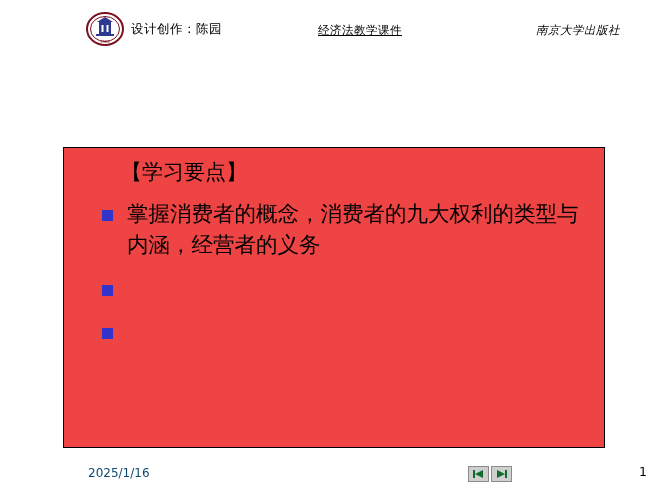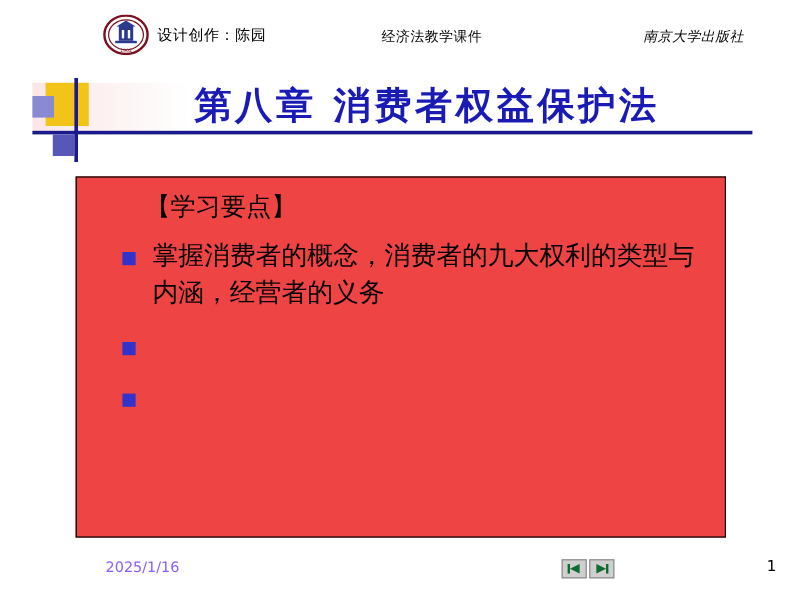--- a/index.html
+++ b/index.html
@@ -40,21 +40,21 @@
 
   .hdr-text {
     position: absolute;
     font-size: 11.5px;
     color: #000000;
     white-space: nowrap;
     font-family: "DejaVu Sans", sans-serif;
     letter-spacing: 0.5px;
   }
   .hdr-author { left: 131px; top: 9px; font-size: 12.5px; }
-  .hdr-center { left: 318px; top: 11px; }
+  .hdr-center { left: 318px; top: 11px; text-decoration: underline; }
   .hdr-right  { left: 536px; top: 11px; font-style: italic; }
 
   
   .title-zone {
     position: absolute;
     left: 0;
     top: 55px;
     width: 667px;
     height: 95px;
   }
@@ -171,21 +171,21 @@
     font-family: Liberation Mono, monospace;
     letter-spacing: 0px;
   }
 
   
   .footer-date {
     position: absolute;
     left: 88px;
     top: 466px;
     font-size: 12px;
-    color: #8b5cf6;
+    color: #0c4a6e;
     font-family: "DejaVu Sans", sans-serif;
   }
   .footer-page {
     position: absolute;
     left: 639px;
     top: 464px;
     font-size: 12.5px;
     color: #000000;
     font-family: "DejaVu Sans", sans-serif;
   }
@@ -224,29 +224,20 @@
         <rect x="21.5" y="13" width="2" height="7" fill="#ffffff"></rect>
         <rect x="11" y="22" width="18" height="2" fill="#2b3a8f"></rect>
         <text x="20" y="31" font-size="4" text-anchor="middle" fill="#7a1020" font-family="DejaVu Sans, sans-serif">1902</text>
       </svg>
     </span>
     <span class="hdr-text hdr-author">设计创作：陈园</span>
     <span class="hdr-text hdr-center">经济法教学课件</span>
     <span class="hdr-text hdr-right">南京大学出版社</span>
   </div>
 
-  <div class="title-zone">
-    <div class="band"></div>
-    <div class="band2"></div>
-    <div class="sq-yellow"></div>
-    <div class="sq-blue-small"></div>
-    <div class="sq-blue-lower"></div>
-    <div class="vline"></div>
-    <div class="title-text">第八章  消费者权益保护法</div>
-  </div>
 
   <div class="content-box">
     <div class="heading">【学习要点】</div>
     <div class="bullets">
       <div class="bullet">
         <span class="marker"></span>
         <span class="btext">掌握消费者的概念，消费者的九大权利的类型与内涵，经营者的义务</span>
       </div>
       <div class="bullet">
         <span class="marker"></span>

